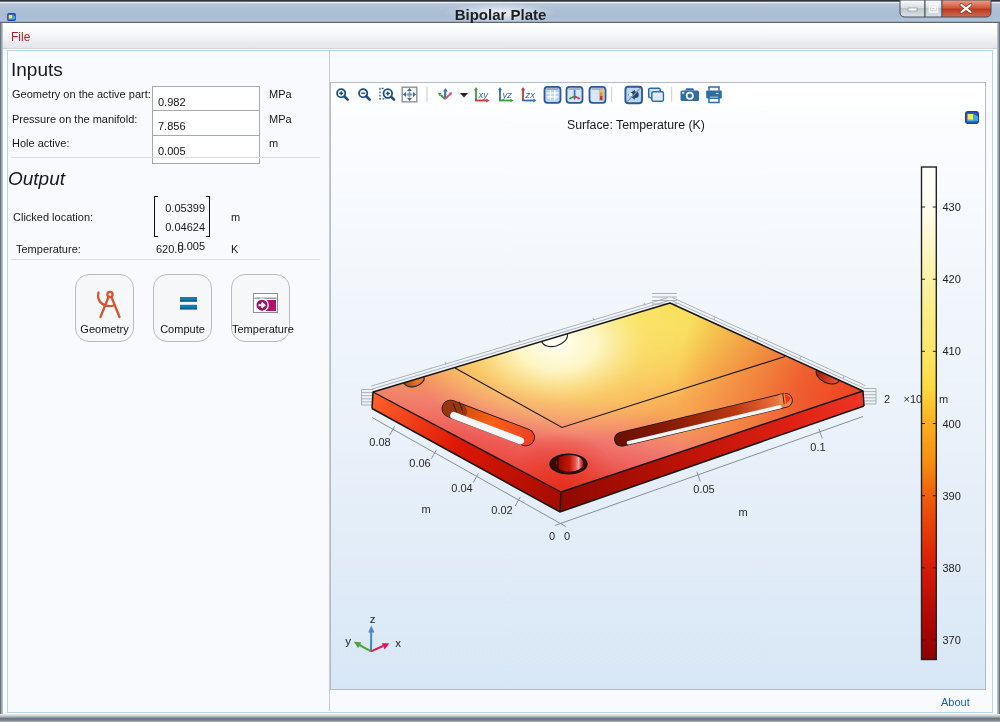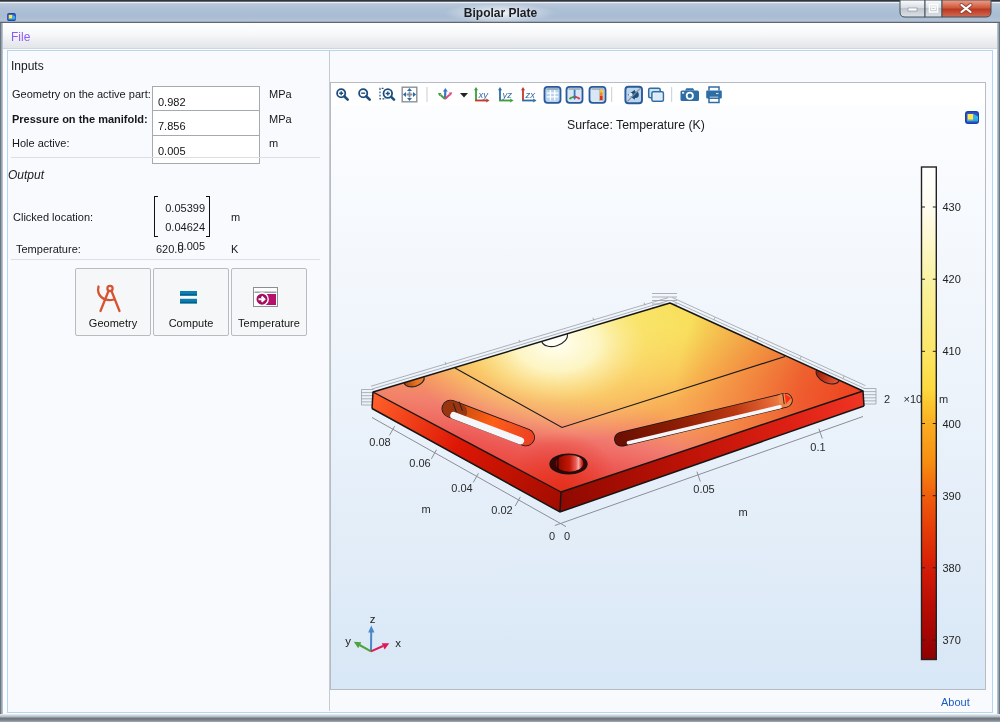--- a/index.html
+++ b/index.html
@@ -4,42 +4,42 @@
 <style>
 * { margin:0; padding:0; box-sizing:border-box; }
 html,body { width:1000px; height:722px; overflow:hidden; font-family:"Liberation Sans", sans-serif; }
 body { position:relative; background:#fbfcfe; }
 .abs { position:absolute; }
 
 #frame-top { left:0; top:0; width:1000px; height:23px;
   background:linear-gradient(to bottom,#23262a 0%,#4b535c 6%,#f6f8fa 10%,#b9c7da 16%,#adc0d6 40%,#a8bcd3 70%,#b4c3d7 92%,#5b646e 98%,#454c55 100%); }
 #title-glow { left:420px; top:2px; width:160px; height:20px;
   background:radial-gradient(ellipse 80px 14px at 50% 55%, rgba(255,255,255,0.85), rgba(255,255,255,0) 70%); }
-#title-text { left:0; top:6px; width:985px; text-align:center; font-size:12px; font-weight:bold; color:#1c1e21;padding-left:16px; }
+#title-text { left:0; top:6px; width:985px; text-align:center; font-size:15px; font-weight:bold; color:#1c1e21;padding-left:16px; }
 #app-icon { left:7px; top:7px; width:9px; height:8px; }
 #frame-left { left:0; top:23px; width:3px; height:691px; background:linear-gradient(to right,#565f6a,#97a4b2,#c6cfd9); }
 #frame-right { left:997px; top:23px; width:3px; height:691px; background:linear-gradient(to left,#565f6a,#97a4b2,#c6cfd9); }
 #frame-bottom { left:0; top:714px; width:1000px; height:8px;
   background:linear-gradient(to bottom,#eef1f4 0%,#b9c1c9 30%,#6f7880 55%,#79828a 75%,#a5adb4 100%); }
 
 #winbtns { left:899px; top:0px; width:93px; height:18px; }
 
 #menubar { left:3px; top:23px; width:994px; height:26px;
   background:linear-gradient(to bottom,#ffffff 0%,#f7f8f9 45%,#e9ebee 80%,#e3e6e9 100%);
   border-bottom:1px solid #d2d6db; }
-#menu-file { left:11px; top:30px; font-size:12px; color:#8b5cf6; }
+#menu-file { left:11px; top:30px; font-size:12px; color:#b91c1c; }
 
 #content { left:7px; top:50px; width:986px; height:663px; background:#f9fafd; border:1px solid #b5d6f0; }
 
-.h1 { font-size:12px; color:#17181a; }
+.h1 { font-size:19px; color:#17181a; }
 .lbl { font-size:11px; color:#17181a; }
 .unit { font-size:11px; color:#17181a; }
 .tbox { position:absolute; width:108px; height:29px; background:#fff; border:1px solid #a5a9b0; font-size:11px; color:#111; padding:2px 0 0 5px; }
 .sep { position:absolute; height:1px; background:#dcdee1; }
-.bigbtn { position:absolute; width:76px; height:68px; background:#f6f7f8; border:1px solid #b9bcbf; border-radius:2px; }
+.bigbtn { position:absolute; width:59px; height:68px; background:#f6f7f8; border:1px solid #b9bcbf; border-radius:14px;margin-top:6px; }
 .bigbtn .cap { position:absolute; left:0; width:100%; top:48px; text-align:center; font-size:11px; color:#141414; }
 #splitter { left:329px; top:51px; width:1px; height:660px; background:#c8cbce; }
 #about { left:941px; top:696px; width:50px; font-size:11px; color:#1b5cc4; }
 </style>
 </head>
 <body>
 <div id="frame-top" class="abs"></div>
 <div id="title-glow" class="abs"></div>
 <div id="title-text" class="abs">Bipolar Plate</div>
 <div id="app-icon" class="abs"><svg width="9" height="8" viewBox="0 0 14 13">
@@ -78,21 +78,21 @@
 <div id="frame-left" class="abs"></div>
 <div id="frame-right" class="abs"></div>
 <div id="frame-bottom" class="abs"></div>
 <div id="content" class="abs"></div>
 <div id="splitter" class="abs"></div>
 
 <div class="abs h1" style="left:11px; top:59px;">Inputs</div>
 <div class="abs lbl" style="left:12px; top:88px;">Geometry on the active part:</div>
 <input class="tbox" style="left: 152px; top: 86px;" value="0.982">
 <div class="abs unit" style="left:269px; top:88px;">MPa</div>
-<div class="abs lbl" style="left:12px; top:113px;font-weight:bold;">Pressure on the manifold:</div>
+<div class="abs lbl" style="left:12px; top:113px;">Pressure on the manifold:</div>
 <input class="tbox" style="left: 152px; top: 110px;" value="7.856">
 <div class="abs unit" style="left:269px; top:113px;">MPa</div>
 <div class="abs lbl" style="left:12px; top:137px;">Hole active:</div>
 <input class="tbox" style="left: 152px; top: 135px;" value="0.005">
 <div class="abs unit" style="left:269px; top:137px;">m</div>
 <div class="sep" style="left:11px; top:157px; width:309px;"></div>
 <div class="abs h1" style="left:8px; top:168px;font-style:italic;">Output</div>
 <div class="abs lbl" style="left:13px; top:211px;">Clicked location:</div>
 <div class="abs" style="left:154px; top:196px; width:56px; height:41px; border-left:1.3px solid #111; border-right:1.3px solid #111;"></div>
 <div class="abs" style="left:154px; top:196px; width:4px; height:1.3px; background:#111;"></div>

